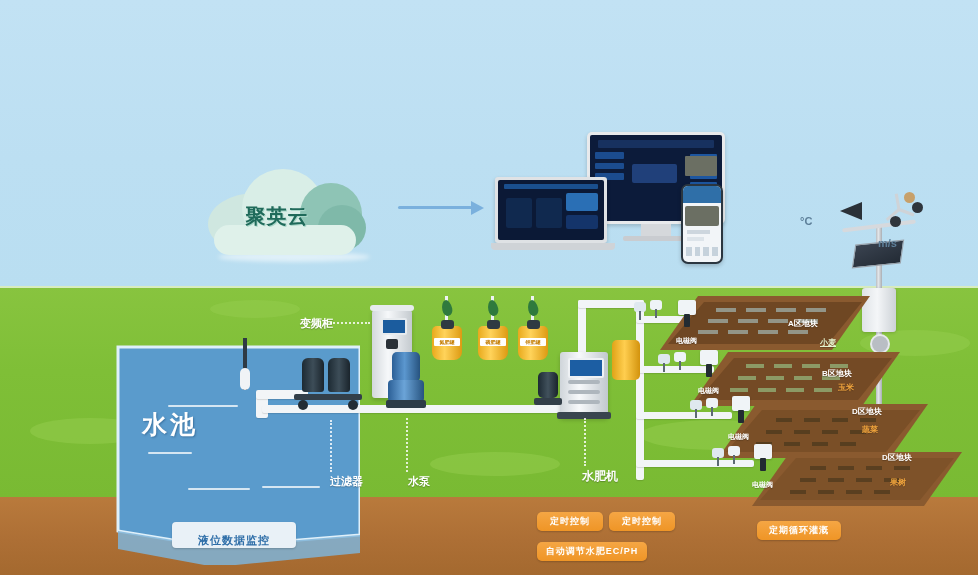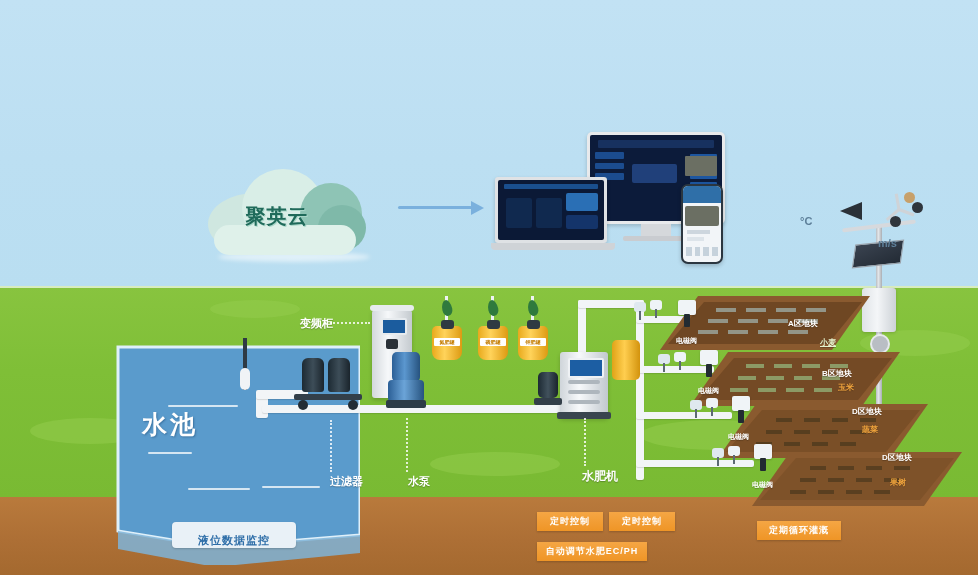--- a/index.html
+++ b/index.html
@@ -178,21 +178,21 @@
   .lbl{position:absolute;font-weight:bold;white-space:nowrap;margin-left:16px;}
   .lbl-white{color:#ffffff;text-shadow:0 1px 1px rgba(0,0,0,.25);}
   .lbl-green{color:#e6f5cf;text-shadow:0 1px 1px rgba(0,0,0,.2);text-decoration:underline;}
   .lbl-orange{color:#f0a43c;text-shadow:0 1px 1px rgba(0,0,0,.2);}
 
   .dashline{position:absolute;border-top:2px dotted rgba(255,255,255,.8);}
   .dashline-v{position:absolute;border-left:2px dotted rgba(255,255,255,.8);}
 
   
   .chip{position:absolute;background:linear-gradient(180deg,#f5a644,#ef9526);
-    border-radius:0;color:#fff;font-weight:bold;display:flex;align-items:center;justify-content:center;
+    border-radius:5px;color:#fff;font-weight:bold;display:flex;align-items:center;justify-content:center;
     box-shadow:0 1px 2px rgba(0,0,0,.2);letter-spacing:1px;}
 </style>
 </head>
 <body>
 
 <div class="stage">
 
   <div class="sky"></div>
   <div class="grass"></div>
   <div class="soil"></div>

